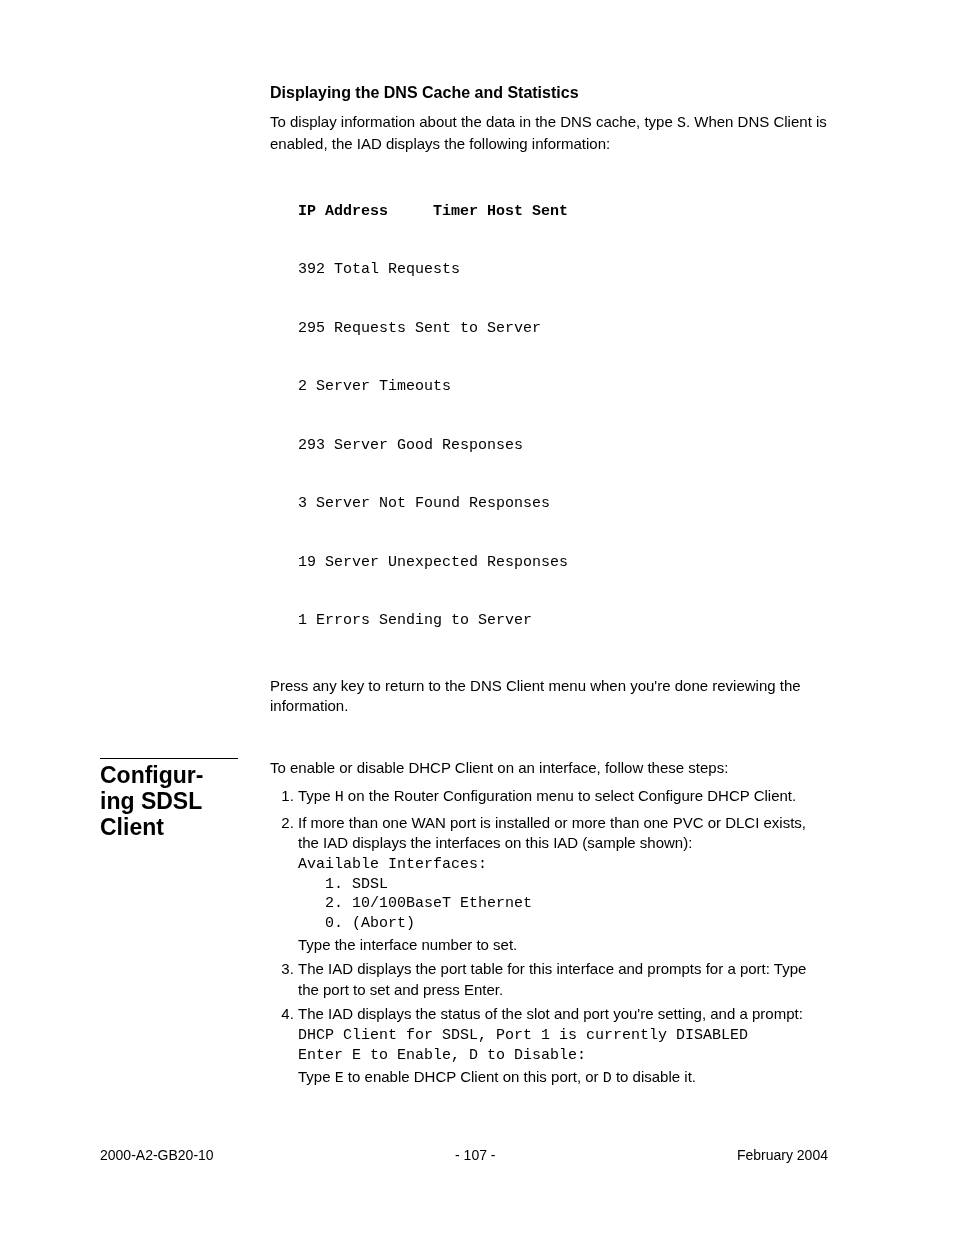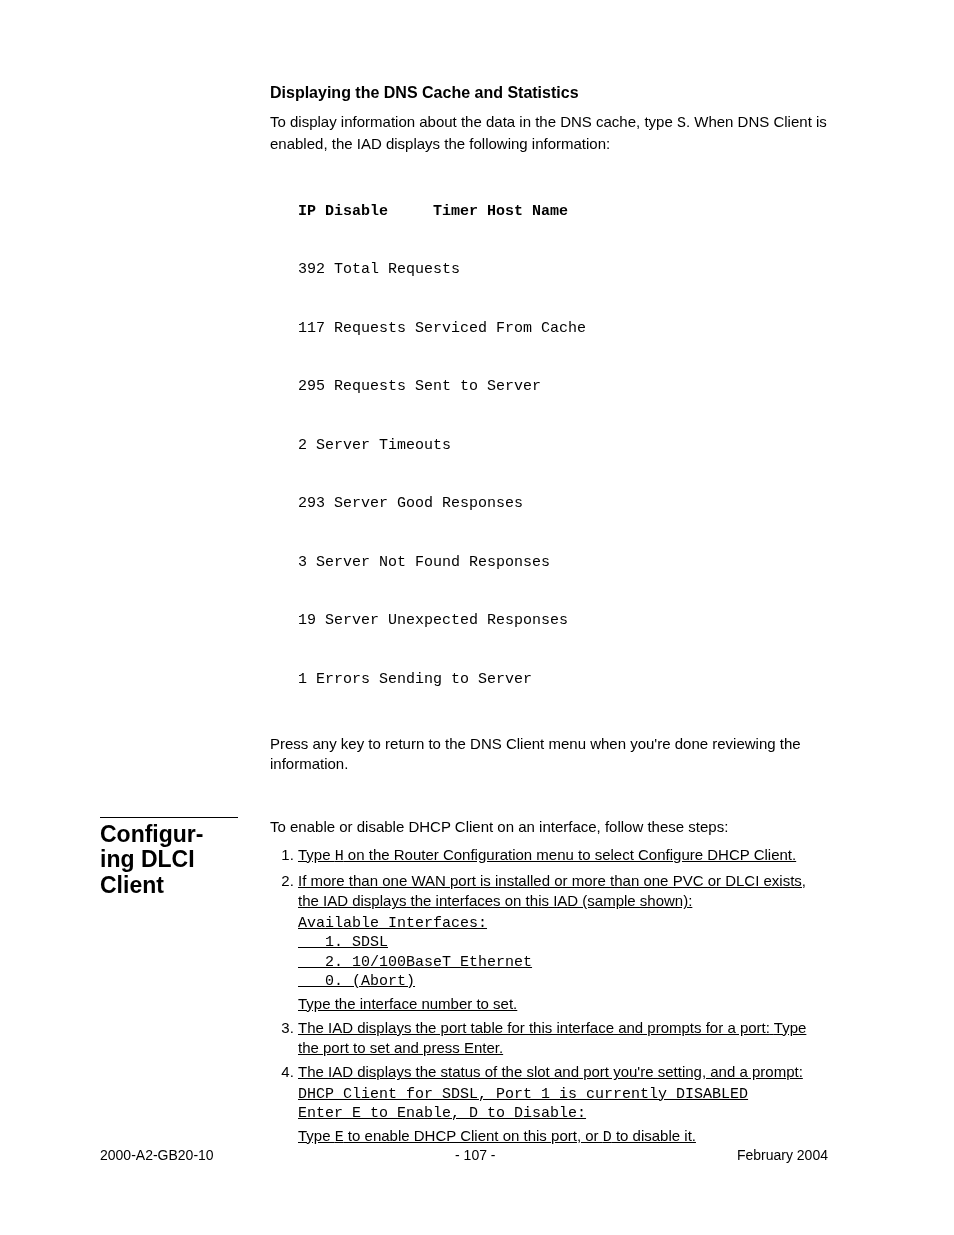--- a/index.html
+++ b/index.html
@@ -63,21 +63,20 @@
       margin: 0;
       line-height: 1.12;
     }
     ol.steps {
       margin: 6px 0 0 0;
       padding-left: 28px;
     }
     ol.steps > li {
       margin-bottom: 4px;
       line-height: 1.35;
-      text-decoration: underline;
     }
     .step-mono {
       font-family: "Courier New", Courier, monospace;
       font-size: 15px;
       white-space: pre;
       line-height: 1.3;
       margin: 2px 0 2px 0;
     }
     .footer {
       position: absolute;
@@ -98,42 +97,41 @@
 <div class="page">
 
   <div class="content-area">
     <div class="left-col"></div>
     <div class="right-col">
       <h3 class="subheading">Displaying the DNS Cache and Statistics</h3>
       <p class="para">
         <span>To display information about the data in the DNS cache, type </span><span class="mono-inline">S</span><span>. When DNS Client is enabled, the IAD displays the following information:</span>
       </p>
       <div class="mono mono-block">
-        <div class="mono-bold">IP Disable     Timer Host Name</div>
+        <div class="mono-bold">IP Address     Timer Host Sent</div>
         <div>392 Total Requests</div>
-        <div>117 Requests Serviced From Cache</div>
         <div>295 Requests Sent to Server</div>
         <div>2 Server Timeouts</div>
         <div>293 Server Good Responses</div>
         <div>3 Server Not Found Responses</div>
         <div>19 Server Unexpected Responses</div>
         <div>1 Errors Sending to Server</div>
       </div>
       <p class="para">Press any key to return to the DNS Client menu when you're done reviewing the information.</p>
     </div>
   </div>
 
   <div class="spacer"></div>
 
   <div class="content-area">
     <div class="left-col">
       <div class="section-rule"></div>
       <h2 class="section-title">
         <span>Configur-</span><br>
-        <span>ing DLCI</span><br>
+        <span>ing SDSL</span><br>
         <span>Client</span>
       </h2>
     </div>
     <div class="right-col">
       <p class="para">To enable or disable DHCP Client on an interface, follow these steps:</p>
       <ol class="steps">
         <li>
           <span>Type </span><span class="mono-inline">H</span><span> on the Router Configuration menu to select Configure DHCP Client.</span>
         </li>
         <li>

